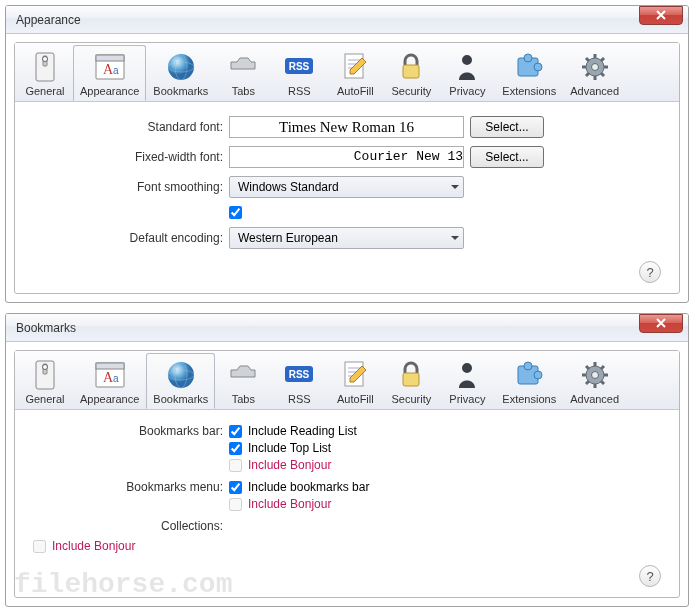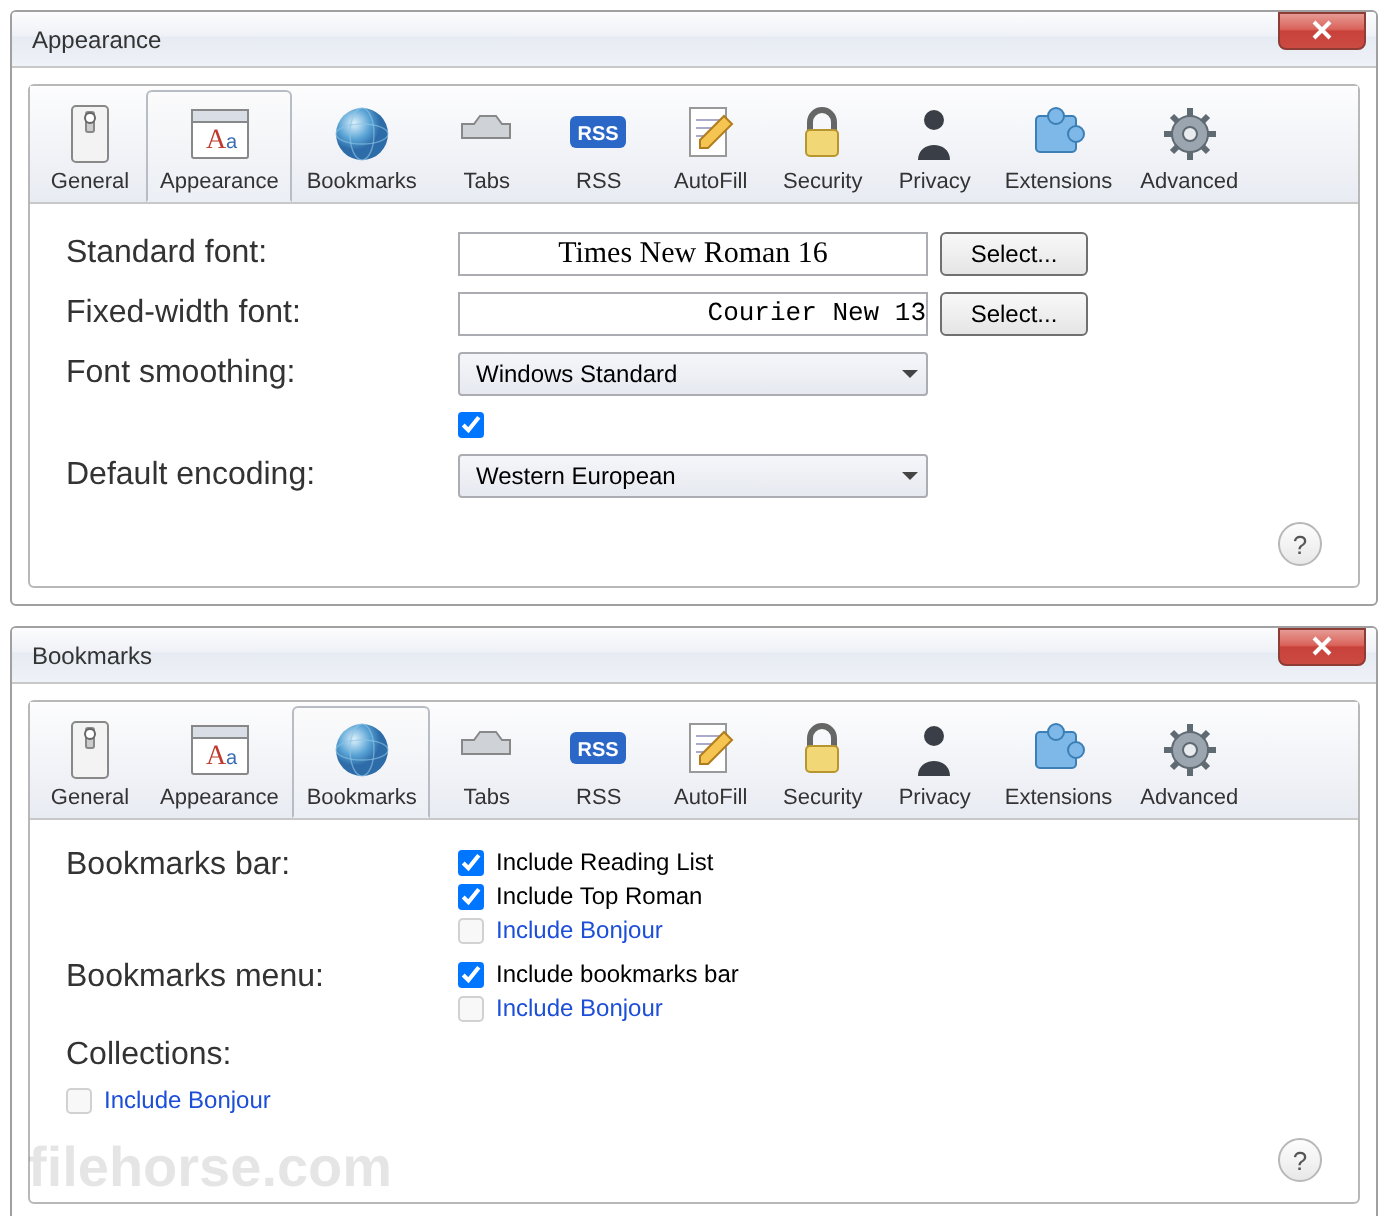--- a/index.html
+++ b/index.html
@@ -85,21 +85,22 @@
   padding: 14px 18px 10px 18px;
 }
 .form-row {
   display: flex;
   align-items: center;
   margin-bottom: 8px;
   gap: 6px;
 }
 .form-label {
   width: 190px;
-  font-size: 16px;
+  text-align: right;
+  font-size: 12px;
   color: #333;
 }
 .font-sample {
   width: 235px;
   height: 22px;
   border: 1px solid #abadb3;
   background: #fff;
   text-align: center;
   line-height: 20px;
 }
@@ -132,21 +133,21 @@
 }
 .check-row {
   display: flex;
   align-items: center;
   gap: 6px;
 }
 .check-row.indent { margin-left: 196px; margin-bottom:8px;}
 input[type="checkbox"] {
   width: 13px; height: 13px;
 }
-.disabled-text { color: #1d4ed8; }
+.disabled-text { color: #be185d; }
 .help-btn {
   width: 22px; height: 22px;
   border: 1px solid #b8b8b8;
   border-radius: 50%;
   background: linear-gradient(to bottom,#fdfdfd,#e8e8e8);
   display:flex; align-items:center; justify-content:center;
   font-size: 13px; color:#555;
   margin-left:auto; margin-top:4px;
   cursor:pointer;
 }
@@ -154,21 +155,21 @@
 
 
 .cb-list { display:flex; flex-direction:column; gap:3px;}
 .watermark {
   position: fixed;
   left: 14px;
   bottom: 8px;
   font-size: 28px;
   font-weight: 600;
   color: rgba(0,0,0,0.10);
-  font-family: Liberation Sans, sans-serif;
+  font-family: Liberation Mono, monospace;
   letter-spacing: 0px;
   pointer-events:none;
 }
 </style>
 </head>
 <body>
 
 <div class="window">
   <div class="titlebar">
     <span class="title">Appearance</span>
@@ -462,21 +463,21 @@
     <div class="content">
       <div class="form-row" style="align-items:flex-start;">
         <span class="form-label">Bookmarks bar:</span>
         <div class="cb-list">
           <div class="check-row">
               <input type="checkbox" checked="" style="">
               <span>Include Reading List</span>
             </div>
           <div class="check-row">
               <input type="checkbox" checked="" style="">
-              <span>Include Top Roman</span>
+              <span>Include Top List</span>
             </div>
           <div class="check-row">
               <input type="checkbox" disabled="" style="">
               <span class="disabled-text">Include Bonjour</span>
             </div>
         </div>
       </div>
       <div class="form-row" style="align-items:flex-start;">
         <span class="form-label">Bookmarks menu:</span>
         <div class="cb-list">

